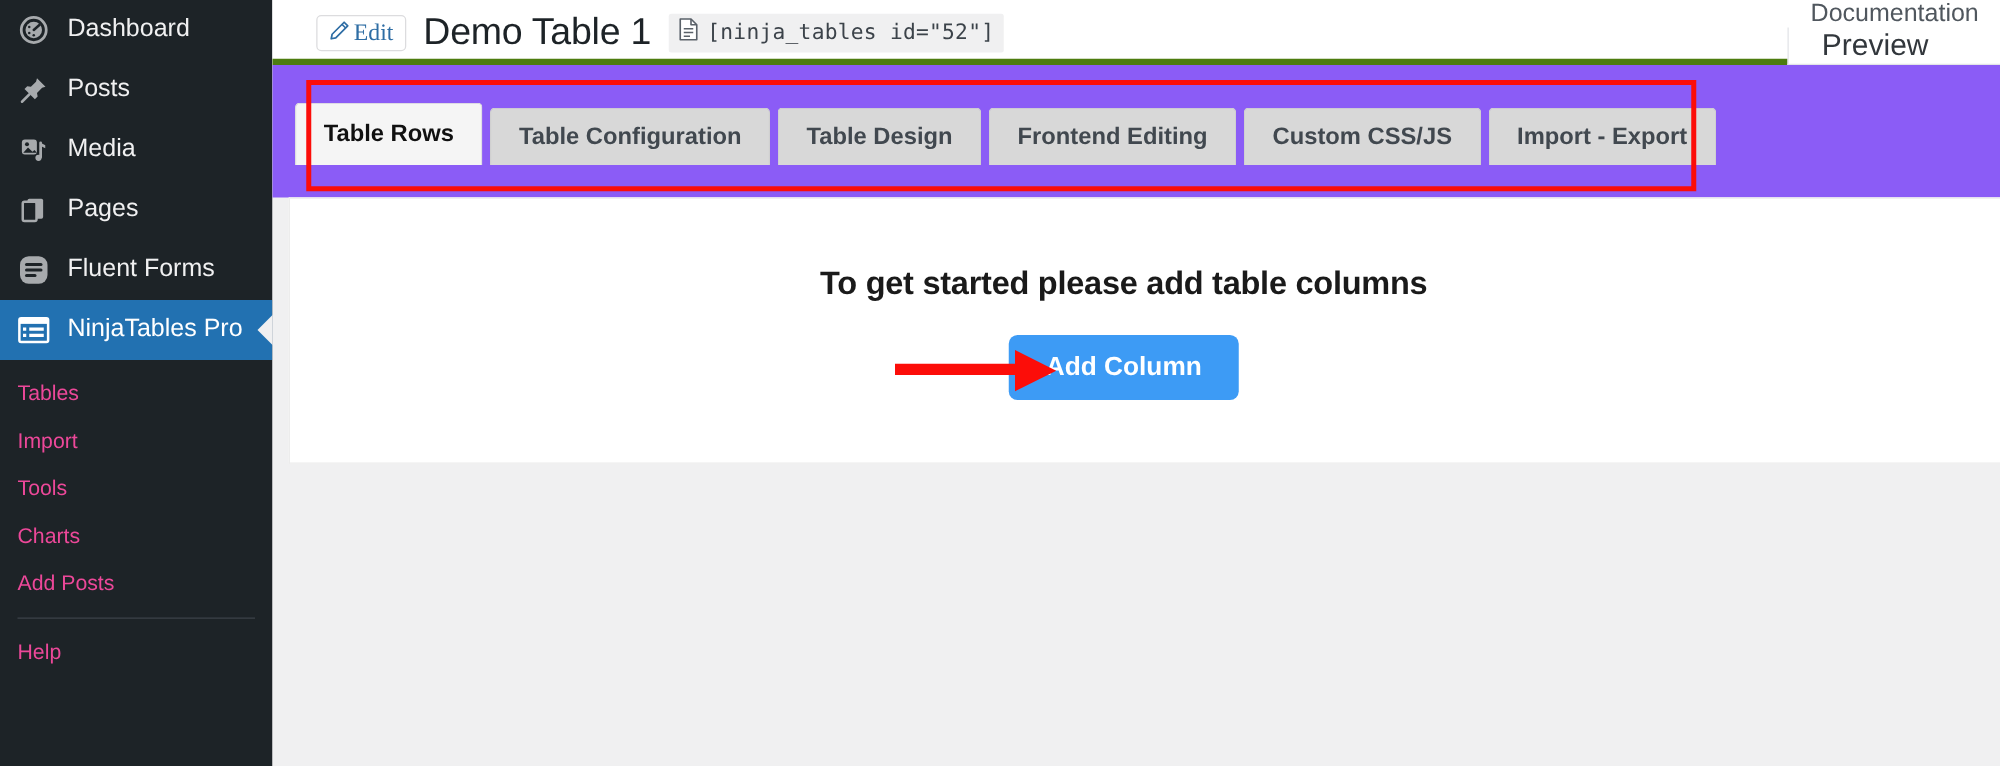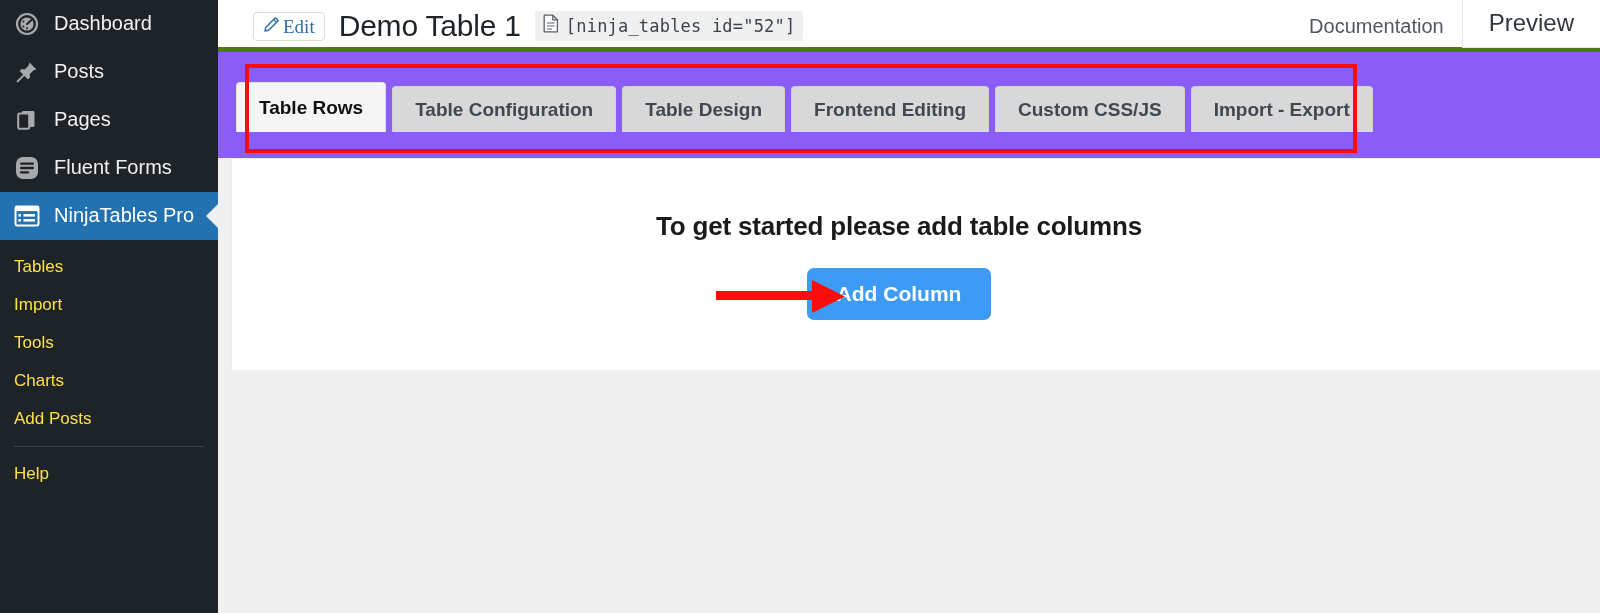--- a/index.html
+++ b/index.html
@@ -60,21 +60,21 @@
     transform: translateY(-50%);
     width: 0; height: 0;
     border-top: 13px solid transparent;
     border-bottom: 13px solid transparent;
     border-right: 13px solid #f0f0f1;
   }
   .submenu { padding: 8px 0 0 0; }
   .submenu-item {
     display: block;
     padding: 6px 16px 6px 14px;
-    color: #fde047;
+    color: #ec4899;
     font-size: 17px;
     line-height: 26px;
     white-space: nowrap;
   }
   .submenu-sep {
     height: 1px;
     background: #3c434a;
     margin: 8px 14px 8px 14px;
   }
 
@@ -142,20 +142,21 @@
     color: #3c434a;
     letter-spacing: 0.2px;
     white-space: nowrap;
   }
   #header-right {
     position: absolute;
     right: -1px; top: 0;
     height: 52px;
     display: flex;
     align-items: stretch;
+    flex-direction: column;
   }
   #documentation-link {
     display: flex;
     align-items: center;
     padding: 0 18px;
     color: #50575e;
     font-size: 20px;
     cursor: pointer;
     white-space: nowrap;
   }
@@ -298,20 +299,33 @@
     <div class="menu-item">
       <span class="mi-icon">
         <svg width="24" height="24" viewBox="0 0 24 24">
           <path d="M14.6 2.6 L21.4 9.4 L18.7 10.2 L14.6 14.3 L15.1 17.2 L12.9 19.4 L4.6 11.1 L6.8 8.9 L9.7 9.4 L13.8 5.3 Z" fill="#a7aaad"></path>
           <path d="M8.6 15.4 L2.6 21.4" stroke="#a7aaad" stroke-width="2" stroke-linecap="round"></path>
         </svg>
       </span>
       <span class="mi-label">Posts</span>
     </div>
 
+    <div class="menu-item">
+      <span class="mi-icon">
+        <svg width="24" height="24" viewBox="0 0 24 24">
+          <rect x="2.5" y="3.5" width="12" height="12" rx="2.4" fill="#a7aaad"></rect>
+          <circle cx="6.6" cy="7.4" r="1.6" fill="#1d2327"></circle>
+          <path d="M3.6 14.2 L7.4 10 L11 13.4 L12.6 12 L14.5 14.2 Z" fill="#1d2327"></path>
+          <path d="M17.5 6.2 L17.5 17.6" stroke="#a7aaad" stroke-width="2.2" stroke-linecap="round"></path>
+          <circle cx="15.8" cy="18.2" r="2.5" fill="#a7aaad"></circle>
+          <path d="M17.5 6.2 L21.2 8.2 L21.2 10.6 L17.5 8.7 Z" fill="#a7aaad"></path>
+        </svg>
+      </span>
+      <span class="mi-label">Media</span>
+    </div>
 
     <div class="menu-item">
       <span class="mi-icon">
         <svg width="24" height="24" viewBox="0 0 24 24">
           <rect x="7" y="3" width="12.5" height="16" rx="1.4" fill="#a7aaad"></rect>
           <rect x="3.2" y="5.4" width="11" height="15.4" rx="1.4" fill="#1d2327" stroke="#a7aaad" stroke-width="2"></rect>
         </svg>
       </span>
       <span class="mi-label">Pages</span>
     </div>

